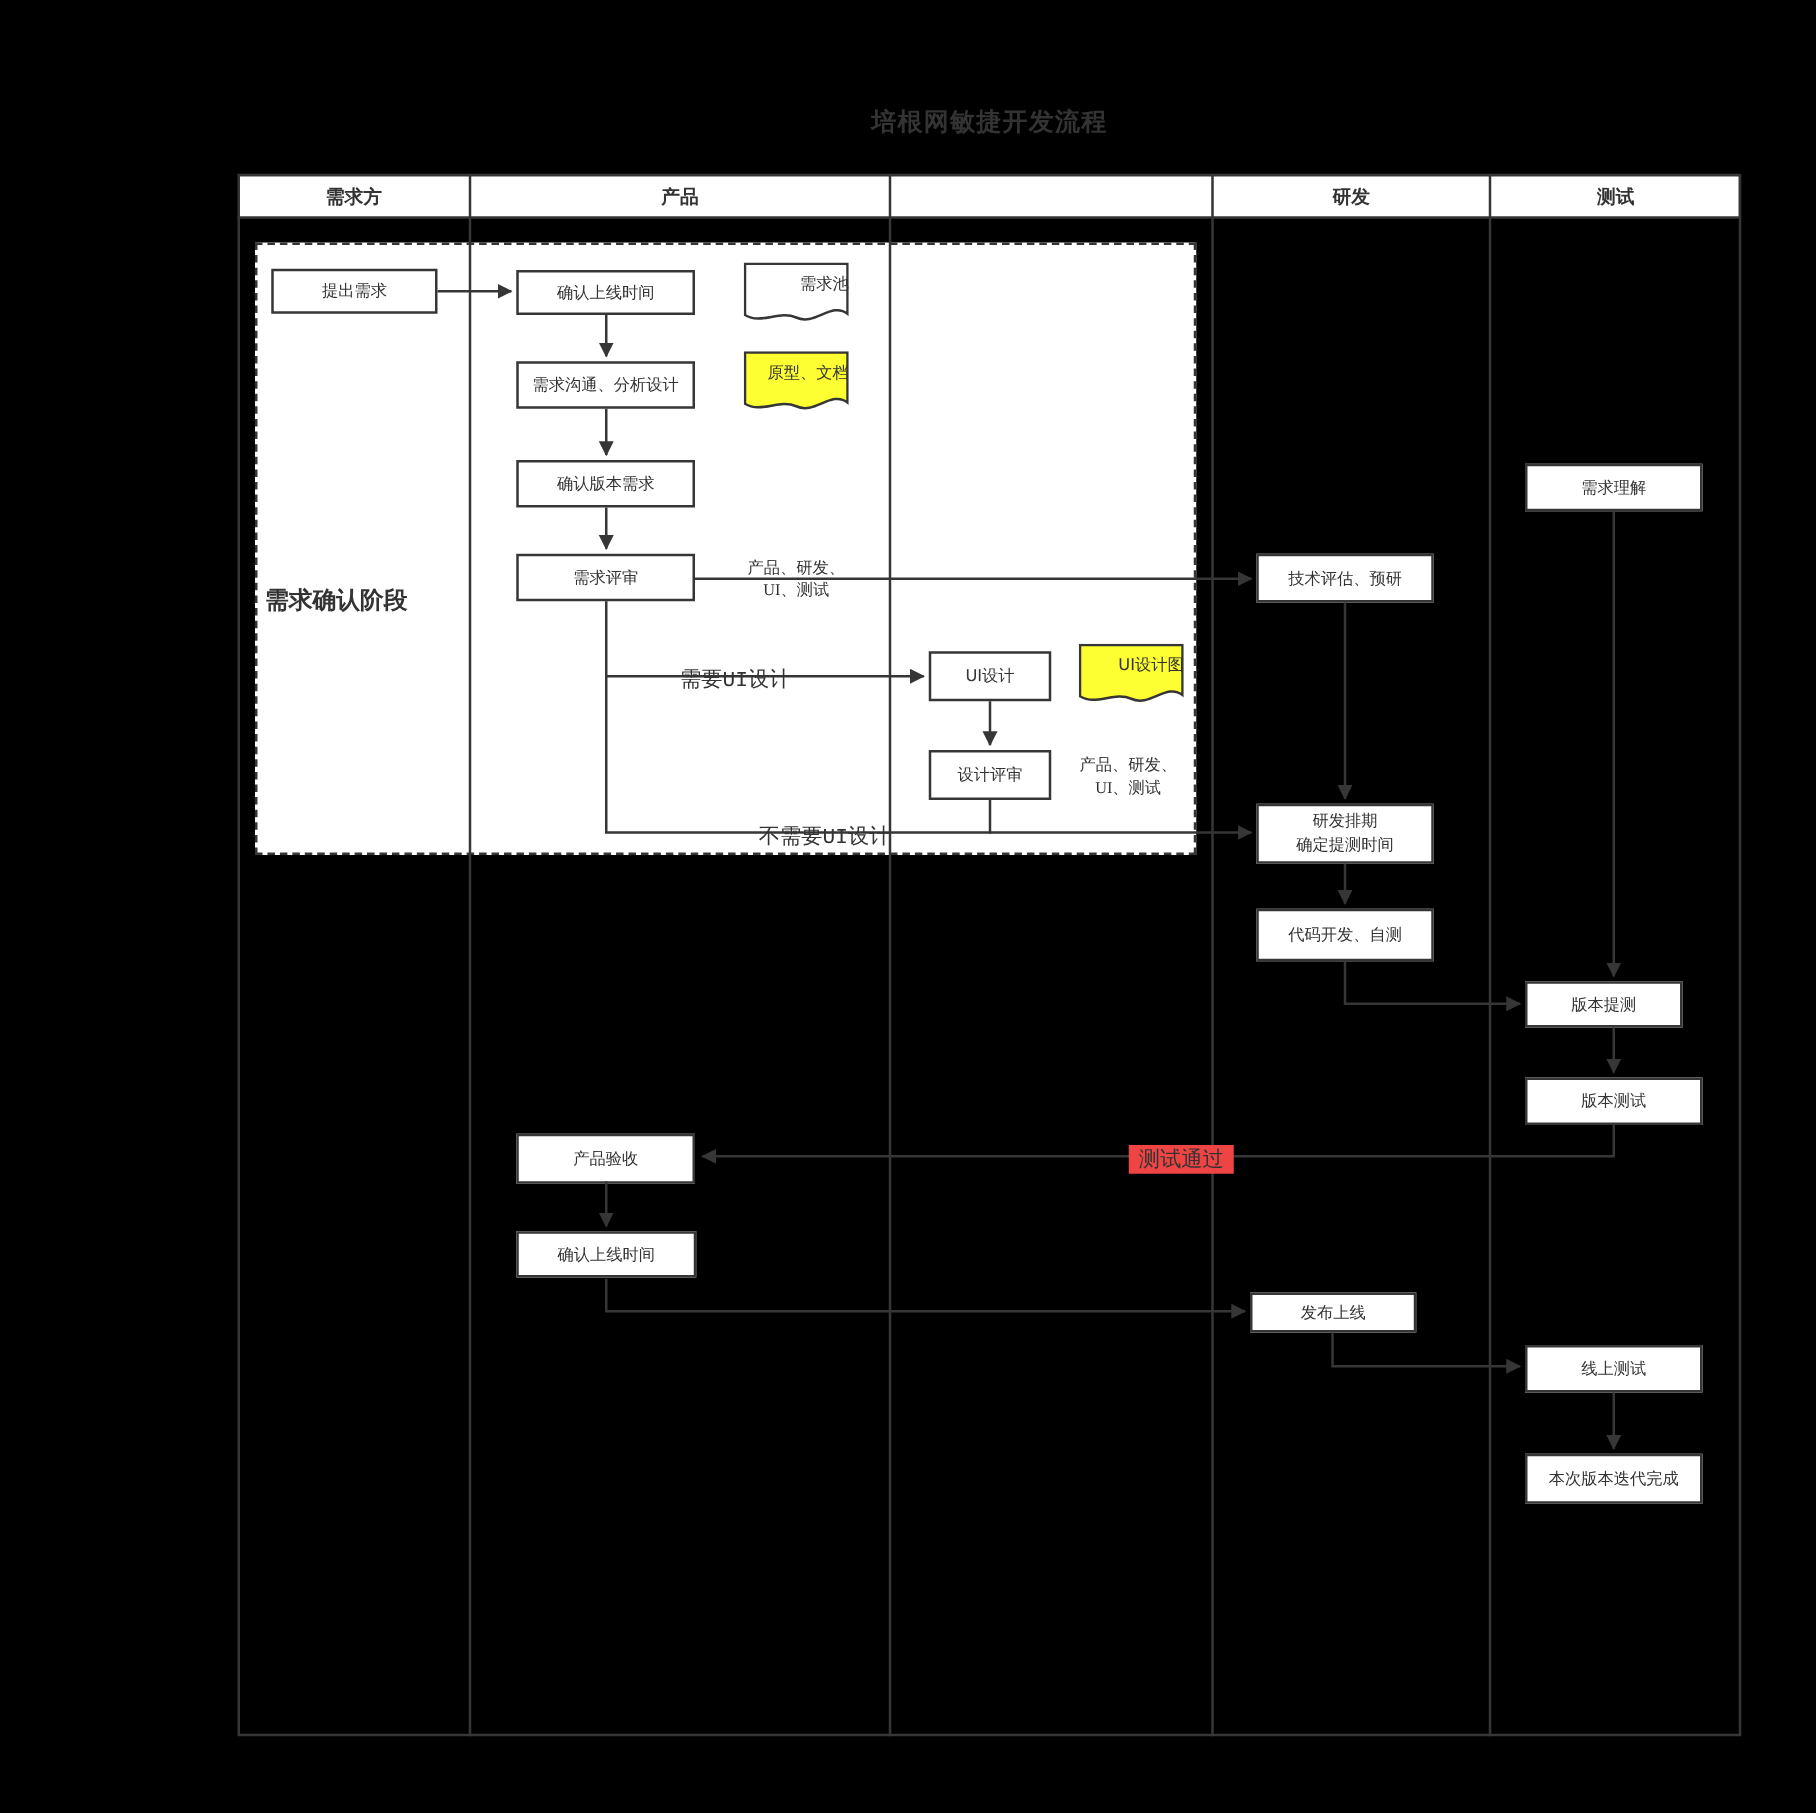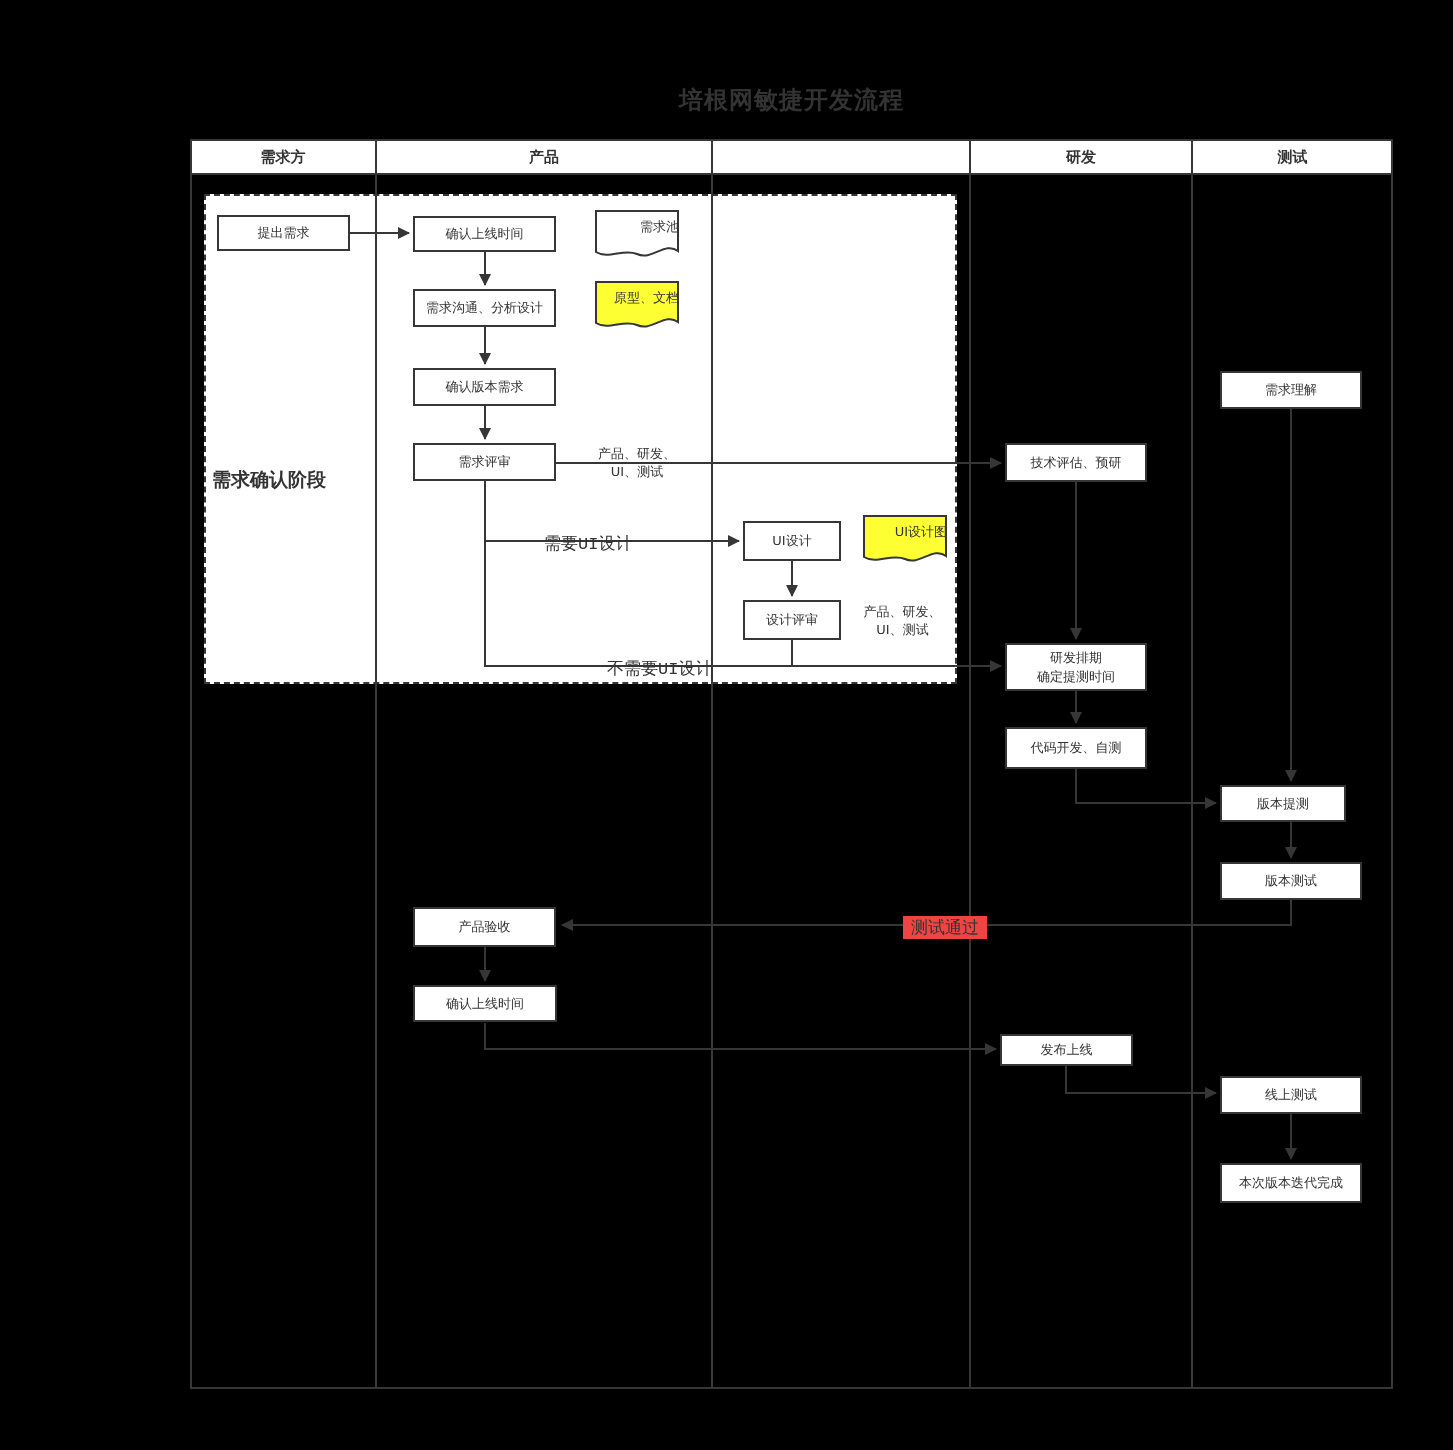--- a/index.html
+++ b/index.html
@@ -1,20 +1,20 @@
 <!DOCTYPE html>
 <html style="--background: #000000; --line: #363636; --box-fill: #ffffff; --text: #333333; --highlight-yellow: #fdff33;"><head>
 <meta charset="utf-8">
 <style>
   html,body{margin:0;padding:0;background:#000;}
   #canvas{position:relative;width:1453px;height:1450px;overflow:hidden;
           background:var(--background,#000);
           font-family:"DejaVu Sans","Liberation Sans",sans-serif;color:var(--text,#333333);}
   .title{position:absolute;left:190px;top:84px;width:1203px;text-align:center;
-         font-size:24px;font-weight:bold;color:var(--text,#333);z-index:2;letter-spacing:1px;}
+         font-size:20px;font-weight:bold;color:var(--text,#333);z-index:2;letter-spacing:1px;}
   
   .phase{position:absolute;left:204px;top:194px;width:753px;height:490px;background:#fff;
          border:2px dashed var(--line,#363636);box-sizing:border-box;z-index:1;}
   .header-strip{position:absolute;left:192px;top:141px;width:1199px;height:33px;background:#fff;z-index:2;}
   .vline{position:absolute;top:139px;width:2px;height:1250px;background:var(--line,#363636);z-index:3;}
   .header-underline{position:absolute;left:190px;top:173px;width:1203px;height:2px;background:var(--line,#363636);z-index:3;}
   .table-border{position:absolute;left:190px;top:139px;width:1203px;height:1250px;
                 border:2px solid var(--line,#363636);box-sizing:border-box;z-index:4;pointer-events:none;}
   .lane-label{position:absolute;top:141px;height:33px;line-height:33px;text-align:center;
               font-weight:bold;font-size:15px;color:var(--text,#333);z-index:4;}
@@ -28,21 +28,21 @@
   
   .doc{position:absolute;z-index:5;}
   .doc svg{display:block;}
   .doc path{stroke:var(--line,#363636);stroke-width:2;}
   .fill-white{fill:#ffffff;}
   .fill-yellow{fill:var(--highlight-yellow,#fdff33);}
   .doc-label{position:absolute;left:0;top:8px;width:100%;text-align:right;font-size:13px;color:var(--text,#333);}
   .card{position:absolute;z-index:5;display:flex;align-items:center;justify-content:center;
         text-align:center;font-size:13px;line-height:1.35;box-sizing:border-box;color:var(--text,#333);}
   .card svg{position:absolute;left:0;top:0;}
-  .card-text{position:relative;z-index:1;padding:2px 5px;}
+  .card-text{position:relative;z-index:1;padding:2px 5px;font-family:Liberation Serif, serif;}
   
   #edges{position:absolute;left:0;top:0;z-index:6;pointer-events:none;}
   #edges polyline{fill:none;stroke:var(--line,#363636);stroke-width:2;}
   #edges marker path{fill:var(--line,#363636);stroke:none;}
   .edge-label{position:absolute;font-size:17px;color:var(--text,#333);z-index:7;white-space:nowrap;font-family:Liberation Mono, monospace;}
   .chip{background:#ef4444;padding:0 8px;}
 </style>
 </head>
 <body>
 

